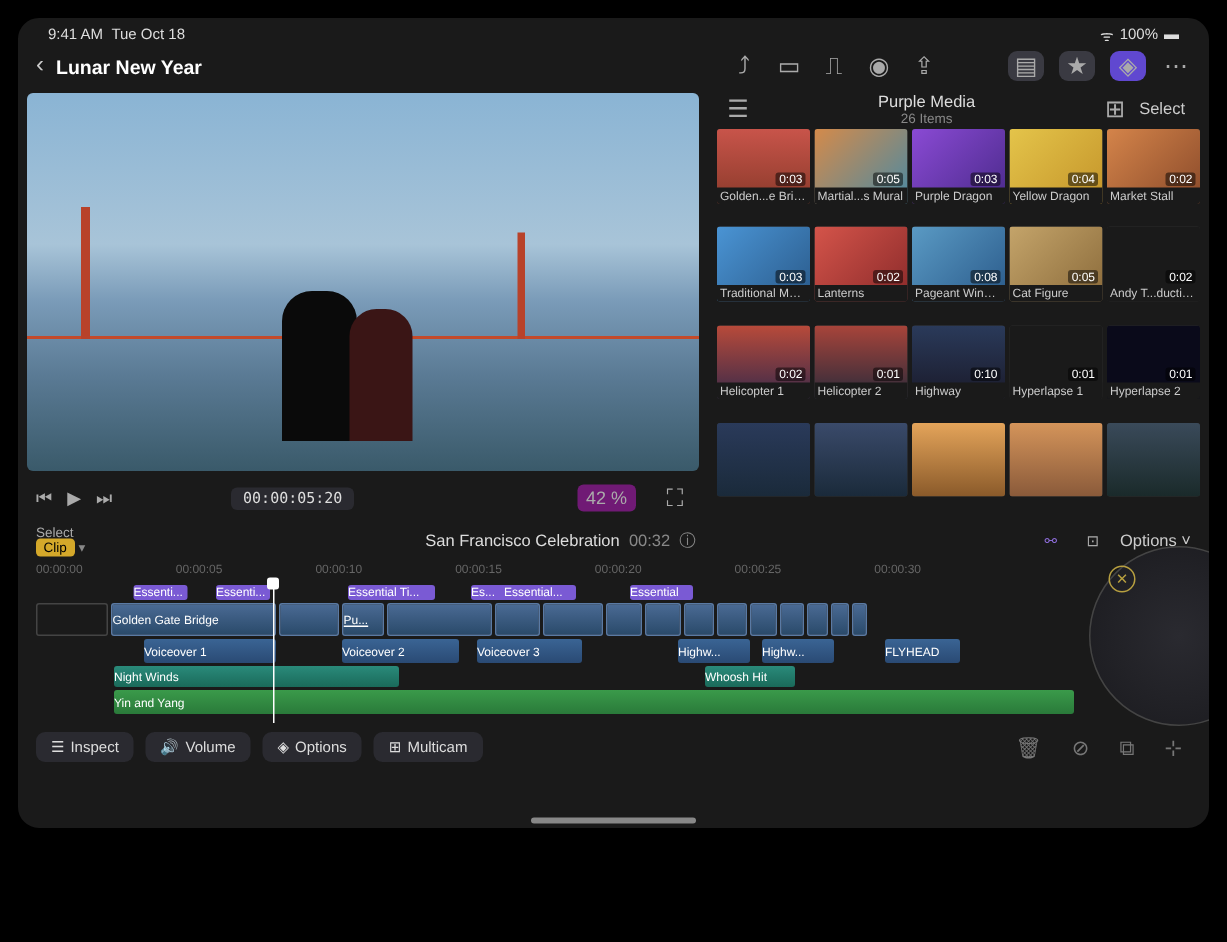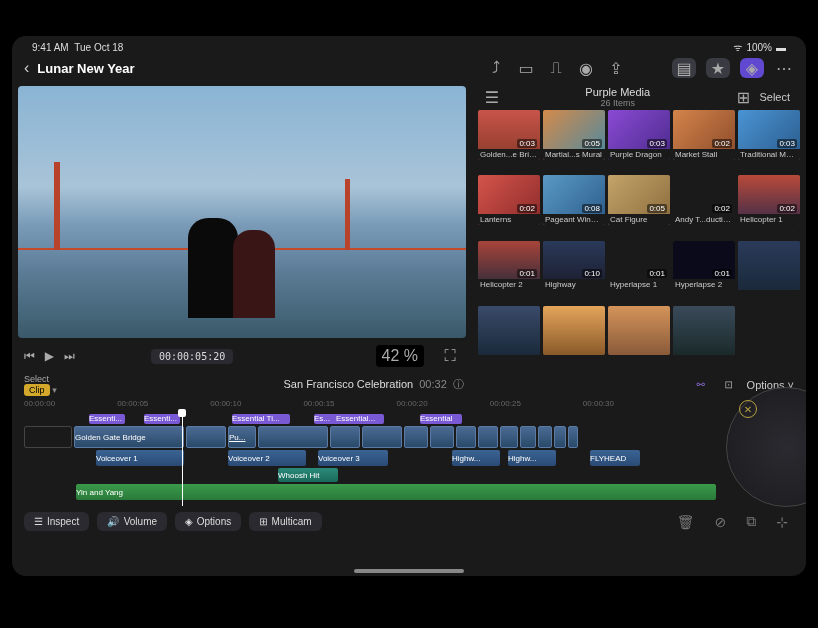--- a/index.html
+++ b/index.html
@@ -1,17 +1,17 @@
 <!DOCTYPE html>
 <html><head>
 <meta charset="utf-8">
 <style>
 * { margin: 0; padding: 0; box-sizing: border-box; }
 body { background: #000; font-family: -apple-system, 'Helvetica Neue', sans-serif; color: #fff; overflow: hidden; }
-.device { width: 818px; height: 564px; background: #1a1a1a; border: 12px solid #000; border-radius: 26px; position: relative; overflow: hidden; margin-top: 24px; }
+.device { width: 818px; height: 564px; background: #1a1a1a; border: 12px solid #000; border-radius: 26px; position: relative; overflow: hidden; }
 .status-bar { height: 18px; display: flex; justify-content: space-between; align-items: center; padding: 4px 20px 0; font-size: 10px; color: #ddd; }
 .status-right { display: flex; gap: 4px; align-items: center; }
 .header { height: 28px; display: flex; align-items: center; padding: 0 12px; gap: 8px; }
 .back-btn { color: #ccc; font-size: 16px; }
 .project-title { font-size: 13px; font-weight: 600; color: #fff; }
 .header-spacer { flex: 1; }
 .header-icons { display: flex; gap: 10px; align-items: center; }
 .icon-btn { width: 20px; height: 20px; display: flex; align-items: center; justify-content: center; color: #aaa; border-radius: 10px; }
 .icon-btn.pill { background: #3a3a42; width: 24px; border-radius: 6px; }
 .icon-btn.purple { background: #6048d0; }
@@ -19,21 +19,21 @@
 .viewer-panel { width: 460px; display: flex; flex-direction: column; }
 .viewer { flex: 1; margin: 4px 6px; border-radius: 4px; background: linear-gradient(180deg, #8ab4d4 0%, #a8c4d8 40%, #7a9bb8 55%, #5a7a94 75%, #3a5a6a 100%); position: relative; overflow: hidden; }
 .bridge { position: absolute; bottom: 35%; left: 0; right: 0; height: 2px; background: #c44a2a; }
 .bridge-tower1 { position: absolute; bottom: 35%; left: 8%; width: 6px; height: 35%; background: #b8422a; }
 .bridge-tower2 { position: absolute; bottom: 35%; right: 26%; width: 5px; height: 28%; background: #b8422a; }
 .silhouette { position: absolute; bottom: 8%; left: 38%; width: 50px; height: 100px; background: #0a0a0a; border-radius: 20px 20px 0 0; }
 .silhouette2 { position: absolute; bottom: 8%; left: 48%; width: 42px; height: 88px; background: #3a1515; border-radius: 18px 18px 0 0; }
 .transport { height: 28px; display: flex; align-items: center; padding: 0 12px; gap: 10px; }
 .transport-btn { color: #aaa; font-size: 12px; }
 .timecode { background: #2a2a30; padding: 2px 8px; border-radius: 4px; font-size: 10px; font-family: monospace; color: #ddd; margin-left: auto; margin-right: auto; }
-.zoom { background: #000000; padding: 2px 6px; border-radius: 4px; font-size: 16px; color: #aaa; margin-left: auto; }
+.zoom { background: #701a75; padding: 2px 6px; border-radius: 4px; font-size: 12px; color: #aaa; margin-left: auto; }
 .media-panel { flex: 1; display: flex; flex-direction: column; padding: 2px 6px; }
 .media-header { display: flex; align-items: center; justify-content: space-between; height: 26px; padding: 0 4px; }
 .media-title-block { text-align: center; flex: 1; }
 .media-title { font-size: 11px; color: #ddd; }
 .media-count { font-size: 9px; color: #888; }
 .media-header-btn { font-size: 11px; color: #ccc; padding: 2px 6px; }
 .media-grid { flex: 1; display: grid; grid-template-columns: repeat(5, 1fr); gap: 3px; overflow: hidden; }
 .media-item { position: relative; aspect-ratio: 4/3.2; background: #333; border-radius: 2px; overflow: hidden; }
 .media-thumb { position: absolute; inset: 0; }
 .media-dur { position: absolute; bottom: 12px; right: 3px; font-size: 8px; color: #fff; background: rgba(0,0,0,0.5); padding: 0 2px; border-radius: 2px; }
@@ -134,20 +134,25 @@
             <div class="media-thumb" style="background:linear-gradient(135deg,#d48a4a,#4a8aa4)"></div>
             <div class="media-dur">0:05</div>
             <div class="media-label">Martial...s Mural</div>
           </div>
           <div class="media-item">
             <div class="media-thumb" style="background:linear-gradient(135deg,#8a4ad4,#4a2a8a)"></div>
             <div class="media-dur">0:03</div>
             <div class="media-label">Purple Dragon</div>
           </div>
           <div class="media-item">
+            <div class="media-thumb" style="background:linear-gradient(135deg,#e4c44a,#c4942a)"></div>
+            <div class="media-dur">0:04</div>
+            <div class="media-label">Yellow Dragon</div>
+          </div>
+          <div class="media-item">
             <div class="media-thumb" style="background:linear-gradient(135deg,#d4844a,#8a4a2a)"></div>
             <div class="media-dur">0:02</div>
             <div class="media-label">Market Stall</div>
           </div>
           <div class="media-item">
             <div class="media-thumb" style="background:linear-gradient(135deg,#4a94d4,#2a5a8a)"></div>
             <div class="media-dur">0:03</div>
             <div class="media-label">Traditional Mural</div>
           </div>
           <div class="media-item">
@@ -276,20 +281,21 @@
           <div class="clip vo-clip" style="width: 70px;">Voiceover 3</div>
           <div style="width: 60px;"></div>
           <div class="clip vo-clip" style="width: 48px;">Highw...</div>
           <div style="width: 4px;"></div>
           <div class="clip vo-clip" style="width: 48px;">Highw...</div>
           <div style="width: 30px;"></div>
           <div class="clip vo-clip" style="width: 50px;">FLYHEAD</div>
         </div>
       <div class="track-row" id="audio-track" style="height:14px">
           <div style="width: 50px;"></div>
+          <div class="clip audio-clip" style="width: 190px;">Night Winds</div>
           <div style="width: 200px;"></div>
           <div class="clip audio-clip" style="width: 60px;">Whoosh Hit</div>
         </div>
       <div class="track-row" id="music-track" style="height:16px">
           <div style="width: 50px;"></div>
           <div class="clip music-clip" style="width: 640px;">Yin and Yang</div>
         </div>
     </div>
 
     <div class="jog-wheel">

